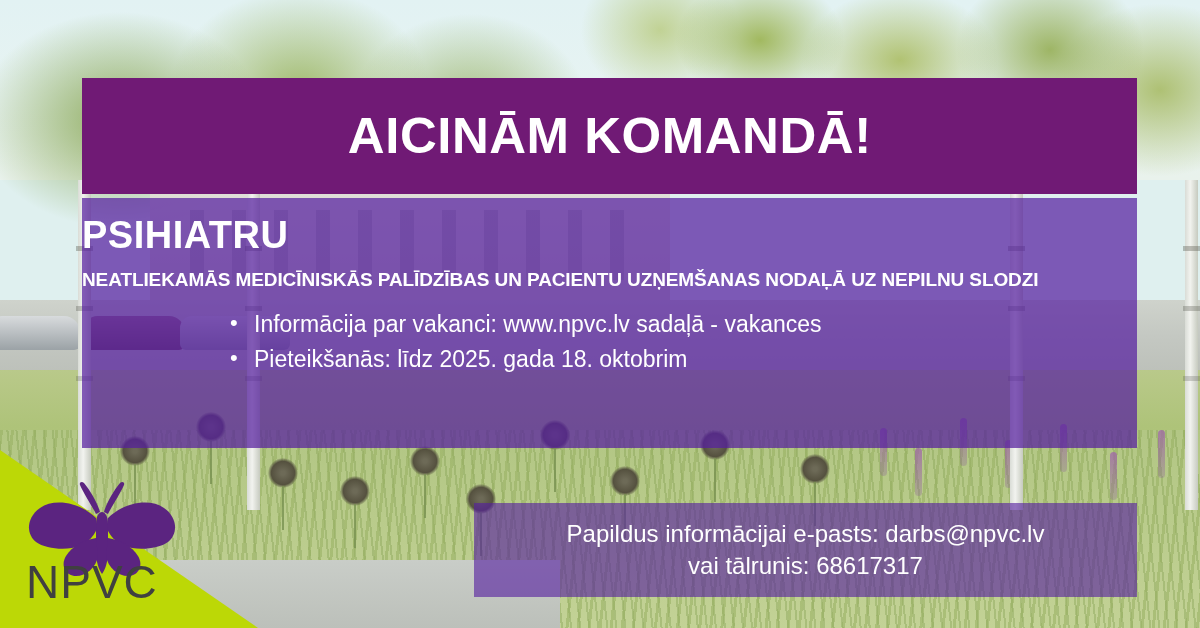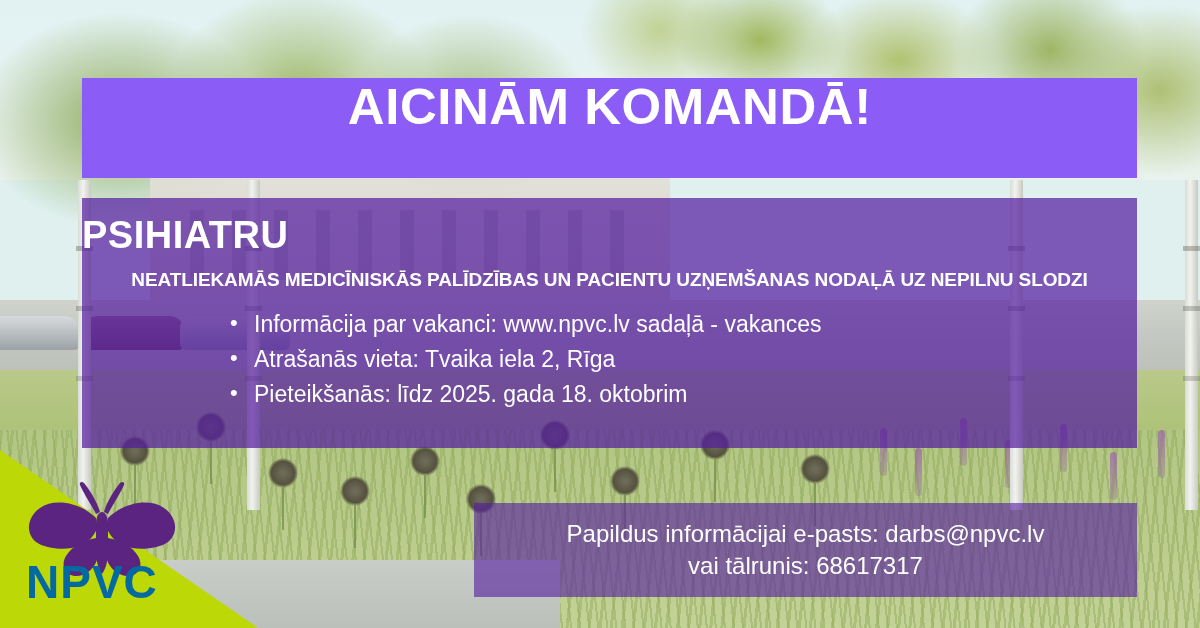--- a/index.html
+++ b/index.html
@@ -79,23 +79,23 @@
     position:absolute; left:0; top:560px; width:560px; height:68px;
     background:linear-gradient(180deg,#c9cdc8,#bcc0ba);
   }
   .bg-birch { position:absolute; top:180px; width:13px; height:330px;
     background:linear-gradient(90deg,#d9dcd6,#f2f3ef 40%,#c6cabf); }
   .bg-birch:after { content:""; position:absolute; left:-2px; top:20%; width:17px; height:5px;
     background:rgba(80,80,70,.35); box-shadow:0 60px 0 rgba(80,80,70,.3), 0 130px 0 rgba(80,80,70,.25); }
 
   
   .title-banner {
-    position:absolute; left:82px; top:78px; width:1055px; height:100px;
-    background:#8b5cf6;
-    display:flex; justify-content:center;
+    position:absolute; left:82px; top:78px; width:1055px; height:116px;
+    background:#701a75;
+    display:flex; align-items:center; justify-content:center;
   }
   .title-banner h1 {
     color:#ffffff;
     font-size:50px;
     font-weight:bold;
     letter-spacing:.5px;
     font-family:"Liberation Sans", sans-serif;
     transform:scaleX(1.02);
     white-space:nowrap;
   }
@@ -106,21 +106,20 @@
     background:rgba(86,30,160,.72);
   }
   .role {
     color:#fff;
     font-size:38px;
     font-weight:bold;
     letter-spacing:.5px;
     margin-top:16px;
   }
   .subrole {
-    text-align:center;
     color:#fff;
     font-size:19px;
     font-weight:bold;
     letter-spacing:-.1px;
     margin-top:12px;
     white-space:nowrap;
   }
   ul.bullets {
     list-style:none;
     margin:16px 1px 0 148px;
@@ -156,23 +155,23 @@
     position:absolute; left:0; top:430px; width:300px; height:198px;
     background:#bcd806;
     clip-path:polygon(0 20px, 258px 198px, 0 198px);
   }
   .logo {
     position:absolute; left:18px; top:478px; width:168px; height:144px;
   }
   .logo svg { display:block; }
   .logo-text {
     position:absolute; left:26px; top:555px;
-    color:#0369a1;
+    color:#404040;
     font-size:46px;
-    font-weight:700;
+    font-weight:400;
     letter-spacing:1px;
     font-family:"Liberation Sans", sans-serif;
   }
 </style>
 </head>
 <body>
 
 <div id="poster">
 
   <div class="bg">
@@ -215,21 +214,20 @@
 
   <div class="title-banner">
     <h1>AICINĀM KOMANDĀ!</h1>
   </div>
 
   <div class="main-panel">
     <div class="role">PSIHIATRU</div>
     <div class="subrole">NEATLIEKAMĀS MEDICĪNISKĀS PALĪDZĪBAS UN PACIENTU UZŅEMŠANAS NODAĻĀ UZ NEPILNU SLODZI</div>
     <ul class="bullets">
       <li><span>Informācija par vakanci: www.npvc.lv  sadaļā - vakances</span></li>
-      <li><span>Atrašanās vieta: Tvaika iela 2, Rīga</span></li>
       <li><span>Pieteikšanās: līdz </span><span class="deadline-strong">2025. gada 18. oktobrim</span></li>
     </ul>
   </div>
 
   <div class="footer-panel">
     <div class="fline">Papildus informācijai e-pasts: darbs@npvc.lv</div>
     <div class="fline">vai tālrunis: 68617317</div>
   </div>
 
   <div class="green-wedge"></div>

